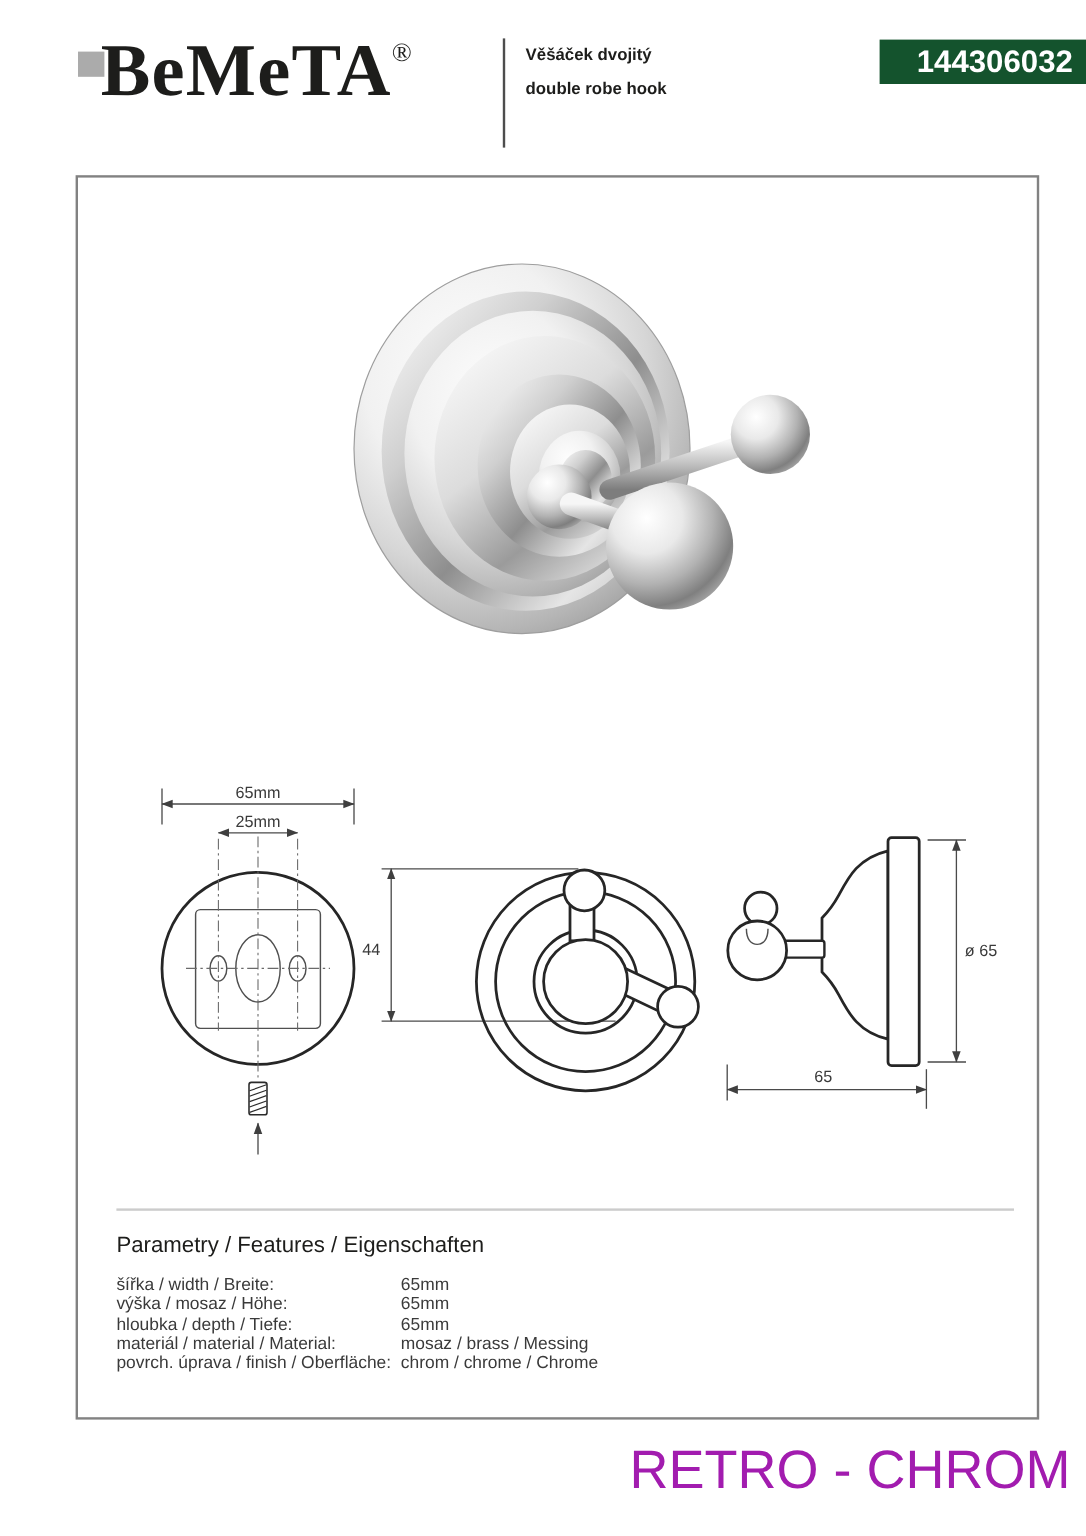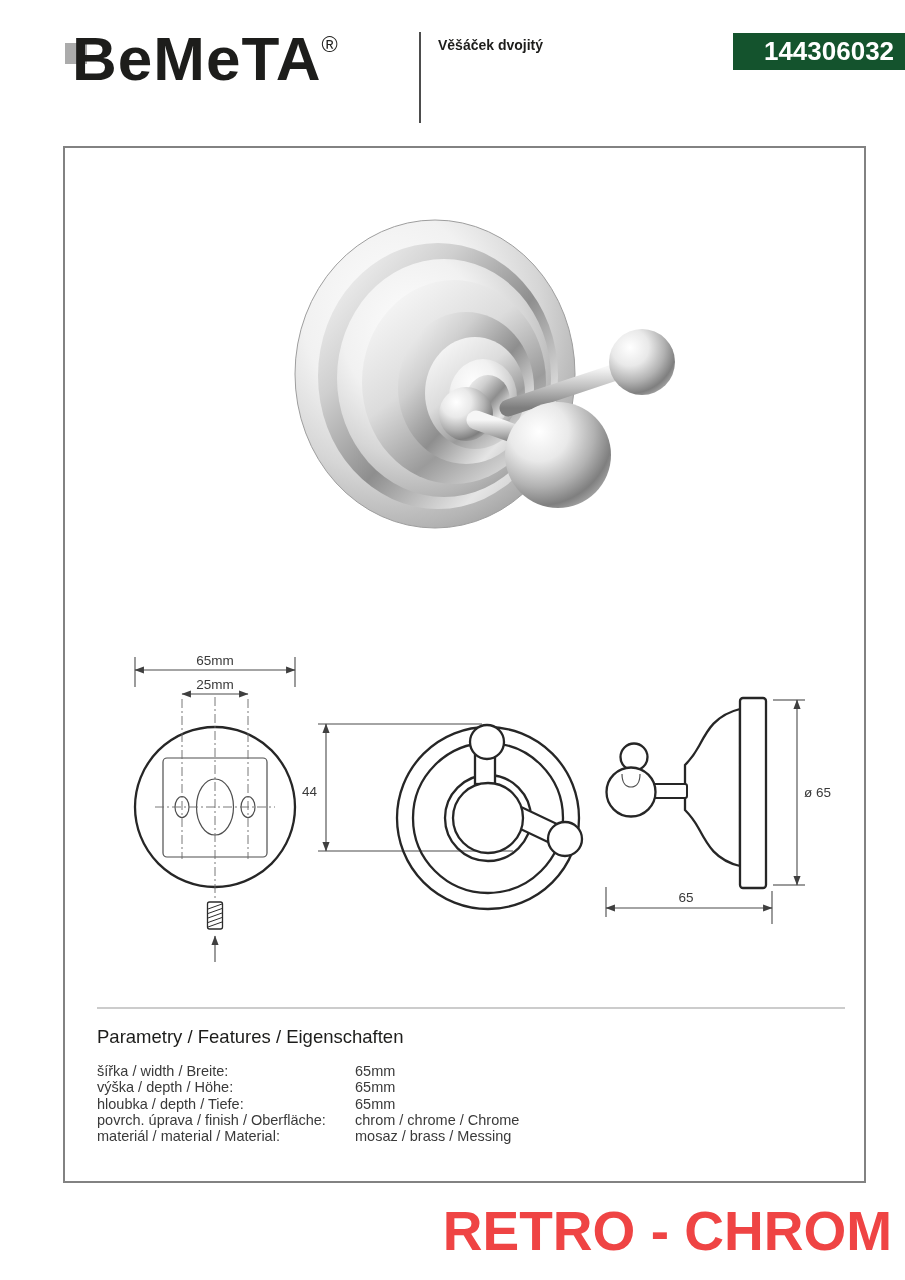--- a/index.html
+++ b/index.html
@@ -2,60 +2,61 @@
 <html><head>
 <meta charset="utf-8">
 <style>
   html,body{margin:0;padding:0;background:#ffffff;}
   body{width:905px;height:1280px;position:relative;overflow:hidden;
        font-family:"Liberation Sans",sans-serif;color:#1d1d1b;}
   .abs{position:absolute;}
 
   
   .logo-square{left:65px;top:43px;width:22px;height:21px;background:#ababab;}
-  .brand-logo{left:72px;top:28px;font-size:62px;font-weight:bold;letter-spacing:1px;
-              line-height:1;color:#1d1d1b;white-space:nowrap;}
+  .brand-logo{left:84px;top:28px;font-size:62px;font-weight:bold;letter-spacing:1px;
+              line-height:1;color:#1d1d1b;white-space:nowrap;font-family:Liberation Serif, serif;}
   .brand-logo sup{font-size:22px;font-weight:normal;vertical-align:28px;letter-spacing:0;}
   .header-divider{left:419px;top:32px;width:2px;height:91px;background:#4d4d4d;}
   .product-titles{left:438px;top:31px;font-size:14px;font-weight:bold;line-height:28px;}
   .code-badge{left:733px;top:33px;width:192px;height:37px;background:#14532d;color:#ffffff;
               font-size:26px;font-weight:bold;display:flex;align-items:center;justify-content:center;}
 
   
   .main-box{left:63px;top:146px;width:803px;height:1037px;border:2px solid #828282;box-sizing:border-box;}
 
   .photo-svg{left:268px;top:200px;}
   .drawings-svg{left:85px;top:645px;}
 
   .param-divider{left:97px;top:1007px;width:748px;height:2px;background:#cccccc;}
   .param-heading{left:97px;top:1026px;font-size:18.5px;font-weight:normal;margin:0;}
   .param-table{left:97px;top:1063px;font-size:14.5px;line-height:16.3px;color:#3a3a3a;}
-  .param-row{display:flex;gap:21px;}
+  .param-row{display:flex;}
   .param-label{width:237px;}
 
-  .series-name{right:13px;top:1199px;font-size:55px;font-weight:bold;color:#ef4444;white-space:nowrap;}
+  .series-name{right:13px;top:1199px;font-size:45px;font-weight:normal;color:#a21caf;white-space:nowrap;}
 
   
   .oln{fill:none;stroke:#262626;stroke-width:2.3;}
   .olnf{fill:#ffffff;stroke:#262626;stroke-width:2.3;}
   .thin{fill:none;stroke:#4f4f4f;stroke-width:1.2;}
   .dim{stroke:#4a4a4a;stroke-width:1.1;fill:none;}
   .cl{stroke:#6a6a6a;stroke-width:0.9;fill:none;stroke-dasharray:9 3 2 3;}
   .dimtxt{font-family:"Liberation Sans",sans-serif;font-size:13.5px;fill:#3a3a3a;}
 </style>
 </head>
 <body>
 
 <div class="page">
 
   <div class="abs logo-square"></div>
   <div class="abs brand-logo"><span>BeMeTA</span><sup>®</sup></div>
   <div class="abs header-divider"></div>
   <div class="abs product-titles">
     <div>Věšáček dvojitý</div>
+    <div>double robe hook</div>
   </div>
   <div class="abs code-badge">144306032</div>
 
   <div class="abs main-box"></div>
 
   <svg class="abs photo-svg" width="420" height="340" viewBox="0 0 420 340">
     <defs>
       <radialGradient id="gPlate" cx="35%" cy="30%" r="85%">
         <stop offset="0" stop-color="#fdfdfd"></stop>
           <stop offset="0.38" stop-color="#f1f1f1"></stop>
@@ -189,32 +190,32 @@
 
   <div class="abs param-divider"></div>
   <h2 class="abs param-heading">Parametry / Features / Eigenschaften</h2>
 
   <div class="abs param-table">
     <div class="param-row">
       <span class="param-label">šířka / width / Breite:</span>
       <span class="param-value">65mm</span>
     </div>
     <div class="param-row">
-      <span class="param-label">výška / depth / Höhe:</span>
+      <span class="param-label">výška / mosaz / Höhe:</span>
       <span class="param-value">65mm</span>
     </div>
     <div class="param-row">
       <span class="param-label">hloubka / depth / Tiefe:</span>
       <span class="param-value">65mm</span>
     </div>
     <div class="param-row">
+      <span class="param-label">materiál / material / Material:</span>
+      <span class="param-value">mosaz / brass / Messing</span>
+    </div>
+    <div class="param-row">
       <span class="param-label">povrch. úprava / finish / Oberfläche:</span>
       <span class="param-value">chrom / chrome / Chrome</span>
     </div>
-    <div class="param-row">
-      <span class="param-label">materiál / material / Material:</span>
-      <span class="param-value">mosaz / brass / Messing</span>
-    </div>
   </div>
 
   <div class="abs series-name">RETRO - CHROM</div>
 
 </div>
 
 </body></html>

